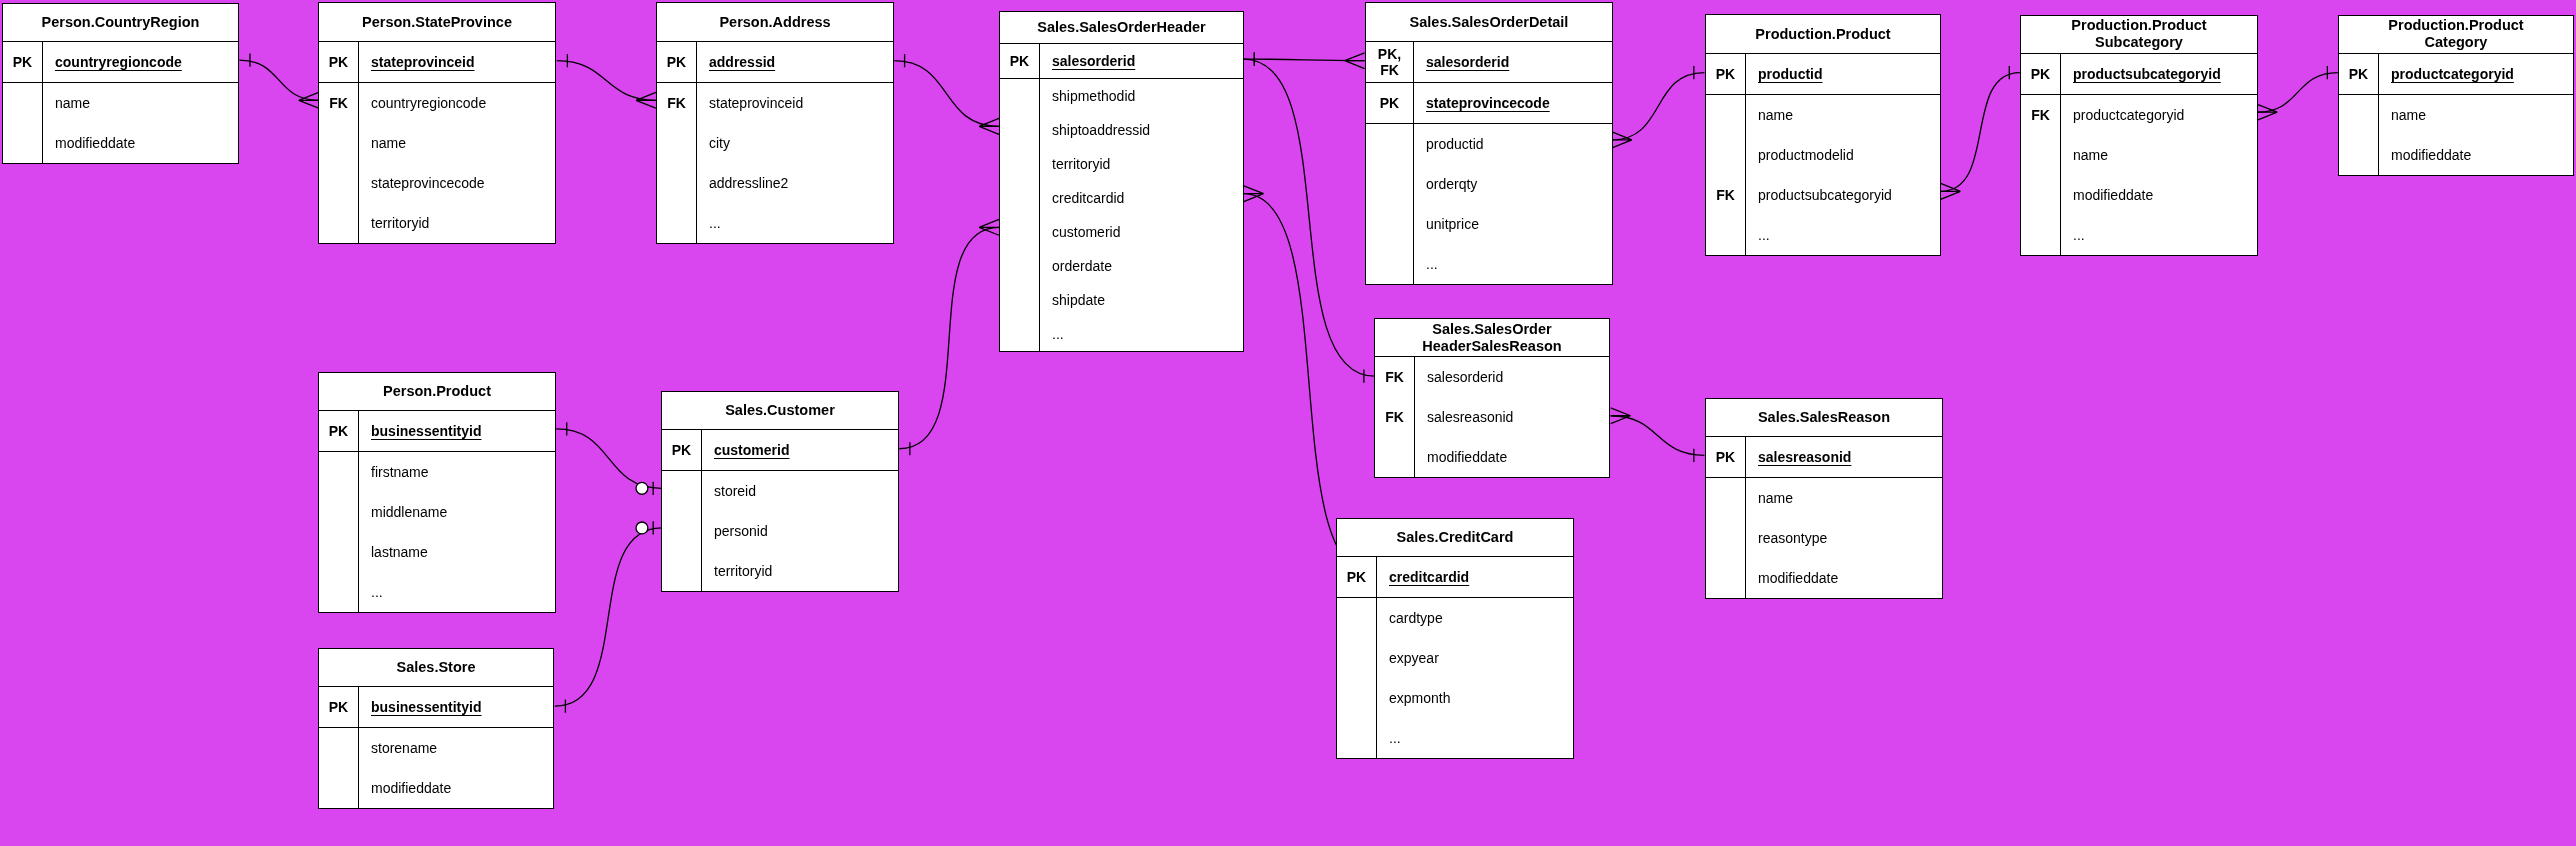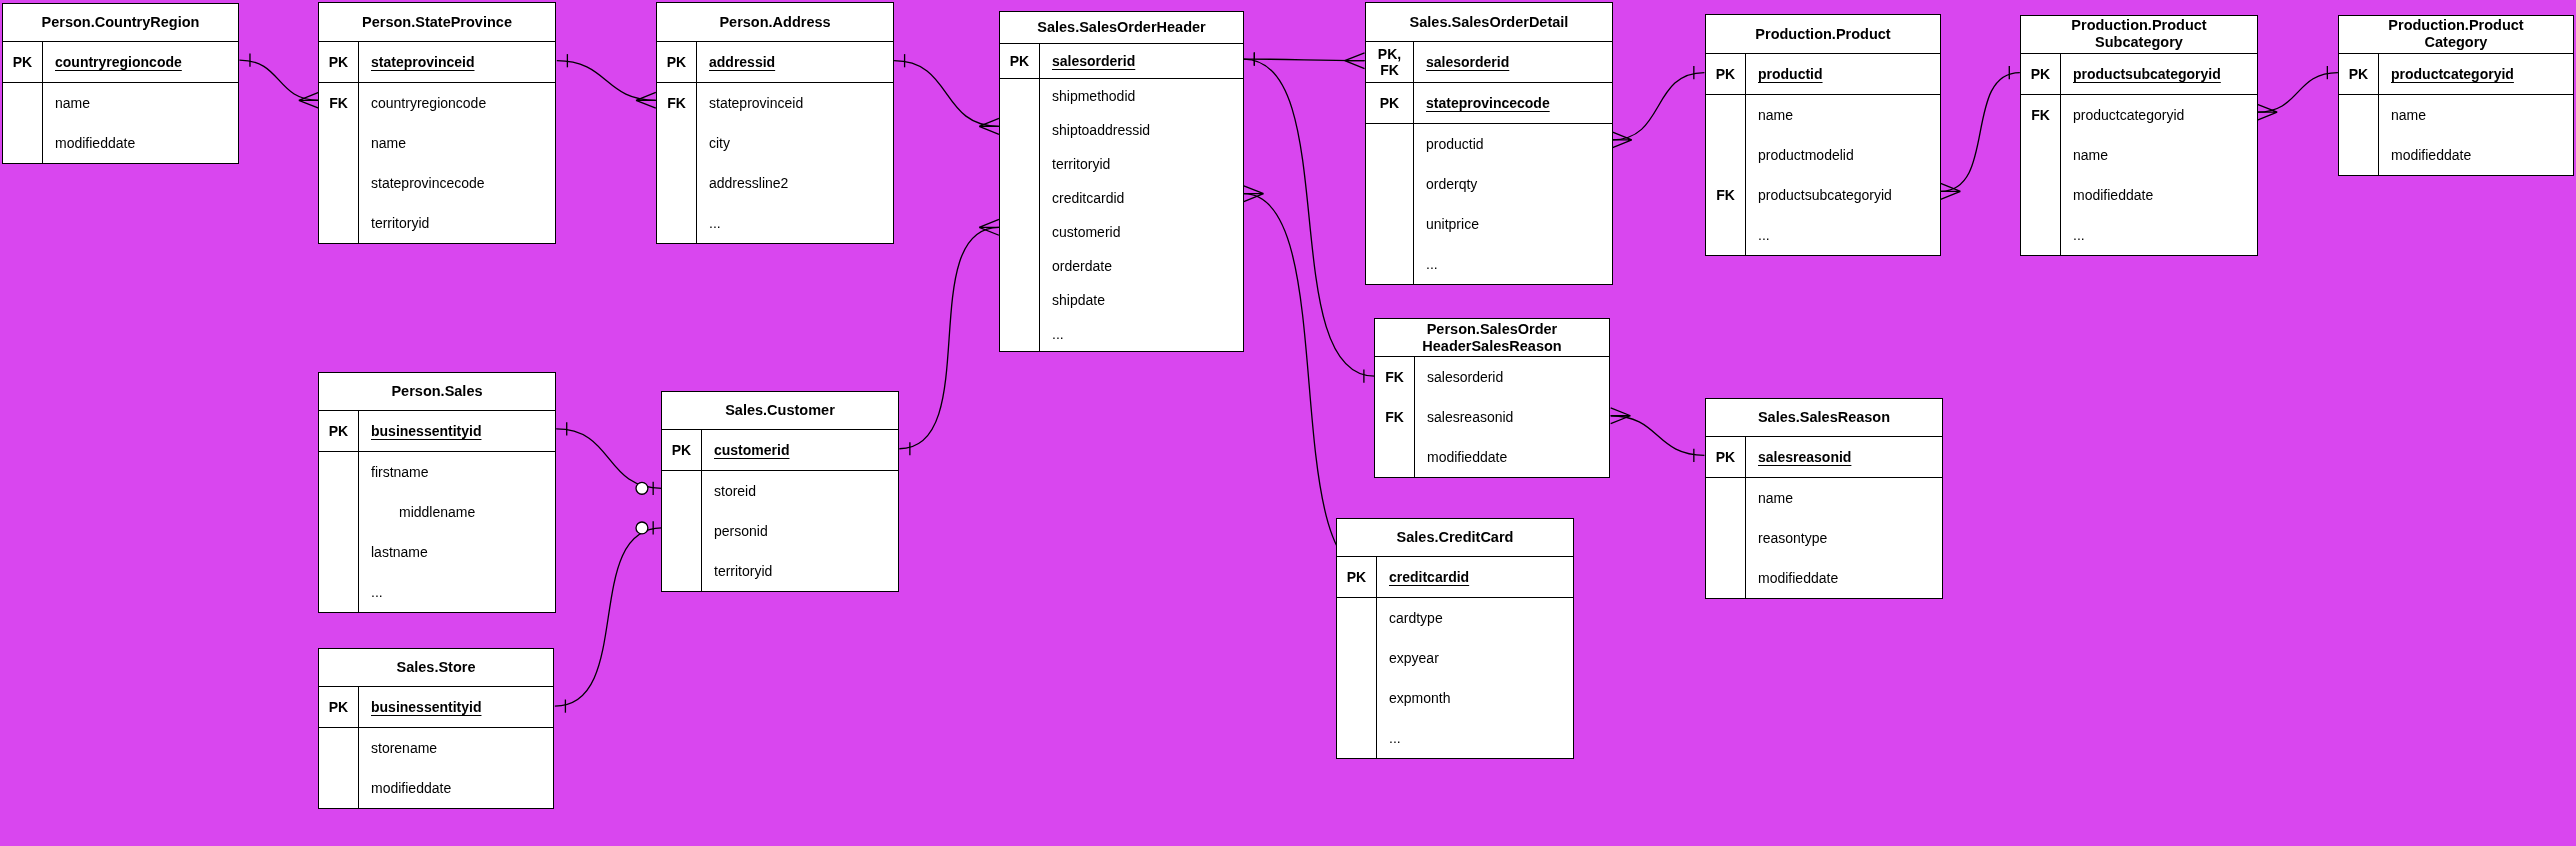--- a/index.html
+++ b/index.html
@@ -367,33 +367,33 @@
           <div class="key" style="width: 40px;"></div>
           <div class="field">name</div>
         </div>
         <div class="row" style="height: 40px;">
           <div class="key" style="width: 40px;"></div>
           <div class="field">modifieddate</div>
         </div>
       </div>
     </div>
     <div class="tbl" style="left: 318px; top: 372px; width: 238px;">
-      <div class="tbl-title" style="height: 38px;">Person.Sales</div>
+      <div class="tbl-title" style="height: 38px;">Person.Product</div>
       <div class="comp">
         <div class="row" style="height: 40px;">
           <div class="key" style="width: 40px;">PK</div>
           <div class="field pk">businessentityid</div>
         </div>
       </div>
       <div class="comp">
         <div class="row" style="height: 40px;">
           <div class="key" style="width: 40px;"></div>
           <div class="field">firstname</div>
         </div>
-        <div class="row" style="height: 40px; gap: 28px;">
+        <div class="row" style="height: 40px;">
           <div class="key" style="width: 40px;"></div>
           <div class="field">middlename</div>
         </div>
         <div class="row" style="height: 40px;">
           <div class="key" style="width: 40px;"></div>
           <div class="field">lastname</div>
         </div>
         <div class="row" style="height: 40px;">
           <div class="key" style="width: 40px;"></div>
           <div class="field">...</div>
@@ -417,21 +417,21 @@
           <div class="key" style="width: 40px;"></div>
           <div class="field">personid</div>
         </div>
         <div class="row" style="height: 40px;">
           <div class="key" style="width: 40px;"></div>
           <div class="field">territoryid</div>
         </div>
       </div>
     </div>
     <div class="tbl" style="left: 1374px; top: 318px; width: 236px;">
-      <div class="tbl-title" style="height: 38px;">Person.SalesOrder
+      <div class="tbl-title" style="height: 38px;">Sales.SalesOrder
 HeaderSalesReason</div>
       <div class="comp">
         <div class="row" style="height: 40px;">
           <div class="key" style="width: 40px;">FK</div>
           <div class="field">salesorderid</div>
         </div>
         <div class="row" style="height: 40px;">
           <div class="key" style="width: 40px;">FK</div>
           <div class="field">salesreasonid</div>
         </div>

